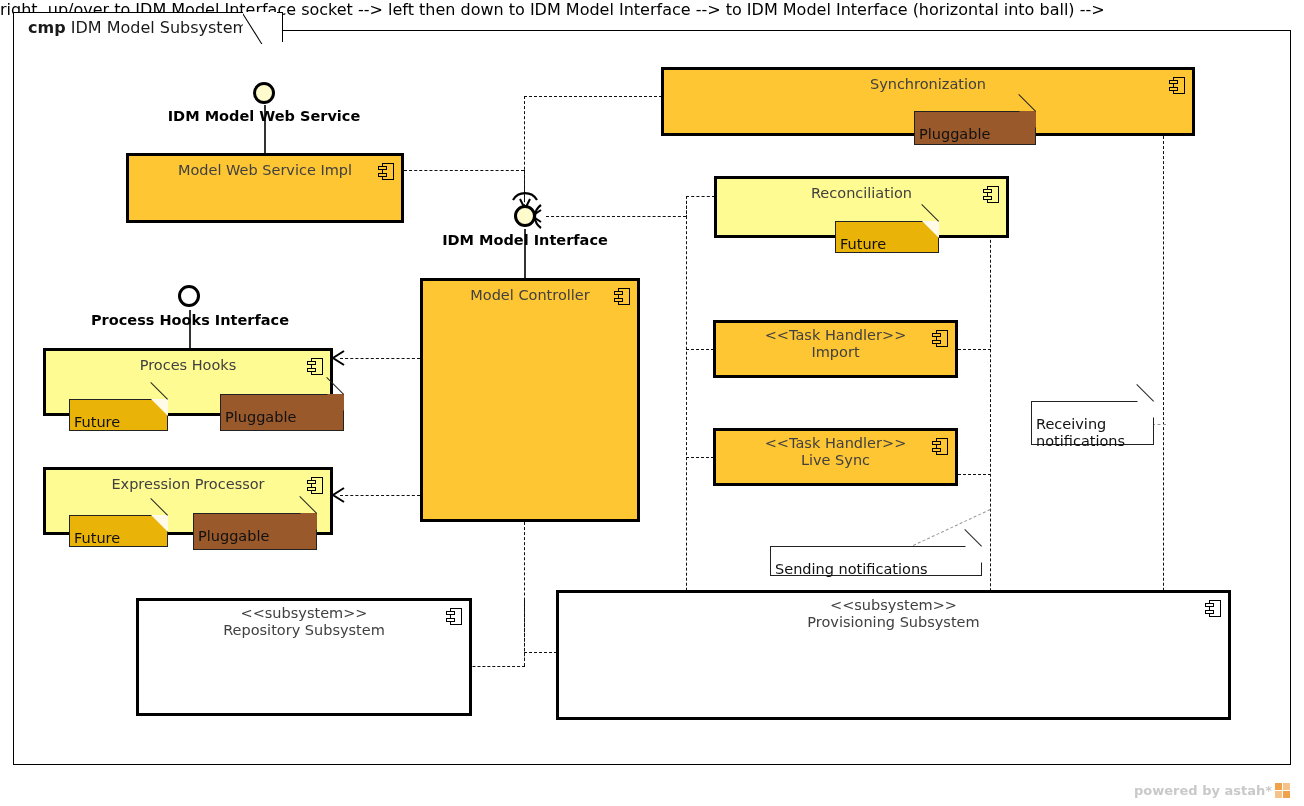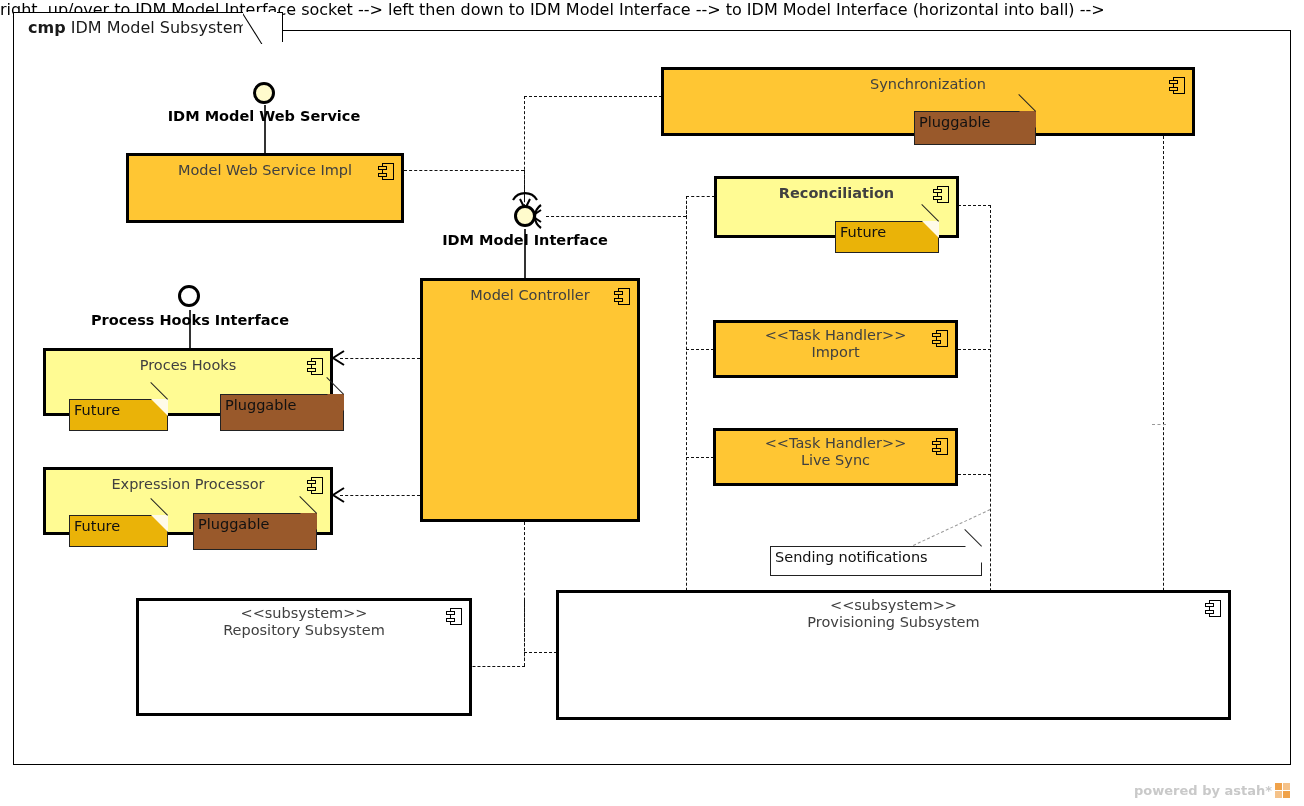--- a/index.html
+++ b/index.html
@@ -37,21 +37,21 @@
   .cicon .t1{position:absolute;left:0;top:3px;width:9px;height:4px;
              border:1.3px solid #000;box-sizing:border-box;background:inherit;}
   .cicon .t2{position:absolute;left:0;top:10px;width:9px;height:4px;
              border:1.3px solid #000;box-sizing:border-box;background:inherit;}
   .orange .cicon .t1,.orange .cicon .t2{background:#FFC633;}
   .yellow .cicon .t1,.yellow .cicon .t2{background:#FFFB93;}
   .plain .cicon .t1,.plain .cicon .t2{background:#fff;}
 
   
   .note{position:absolute;box-sizing:border-box;border:1.3px solid #222;
-        font-size:14.5px;color:#111;padding:2px 4px;line-height:17px;
+        font-size:14.5px;color:#111;padding:14px 4px;line-height:17px;
         background:#fff;}
   .note .fold{position:absolute;right:-1px;top:-1px;width:17px;height:17px;}
   .note .fold .tri{position:absolute;right:0;top:0;width:0;height:0;
         border-left:17px solid transparent;border-top:17px solid #fff;}
   .note .fold .ln{position:absolute;right:0;top:0;width:24px;height:1.3px;background:#222;
         transform:rotate(45deg);transform-origin:100% 0;}
   .note.brown{background:#99592B;color:#111;border-color:#222;}
   .note.brown .fold .tri{border-top-color:#99592B;}
   .note.cream{background:#eab308;}
   .note.cream .fold .tri{border-top-color:#FFFBE8;}
@@ -211,21 +211,21 @@
   <div class="comp orange" style="left:661px;top:67px;width:534px;height:69px;">
     <div class="ctitle">Synchronization</div>
     <div class="cicon">
         <div class="body"></div>
         <div class="t1"></div>
         <div class="t2"></div>
       </div>
   </div>
 
   
-  <div class="comp yellow" style="left:714px;top:176px;width:245px;height:62px;font-weight:bold;">
+  <div class="comp yellow" style="left:714px;top:176px;width:295px;height:62px;">
     <div class="ctitle">Reconciliation</div>
     <div class="cicon">
         <div class="body"></div>
         <div class="t1"></div>
         <div class="t2"></div>
       </div>
   </div>
 
   
   <div class="comp yellow" style="left:43px;top:348px;width:290px;height:68px;">
@@ -352,20 +352,28 @@
   </div>
 
   <div class="note brown" style="left:193px;top:513px;width:124px;height:37px;">
     <span>Pluggable</span>
     <span class="fold">
         <span class="tri"></span>
         <span class="ln"></span>
       </span>
   </div>
 
+  <div class="note" style="left:1031px;top:401px;width:123px;height:44px;">
+    <span>Receiving</span><br>
+    <span>notifications</span>
+    <span class="fold">
+        <span class="tri"></span>
+        <span class="ln"></span>
+      </span>
+  </div>
 
   <div class="note" style="left:770px;top:546px;width:212px;height:30px;">
     <span>Sending notifications</span>
     <span class="fold">
         <span class="tri"></span>
         <span class="ln"></span>
       </span>
   </div>
 
   

